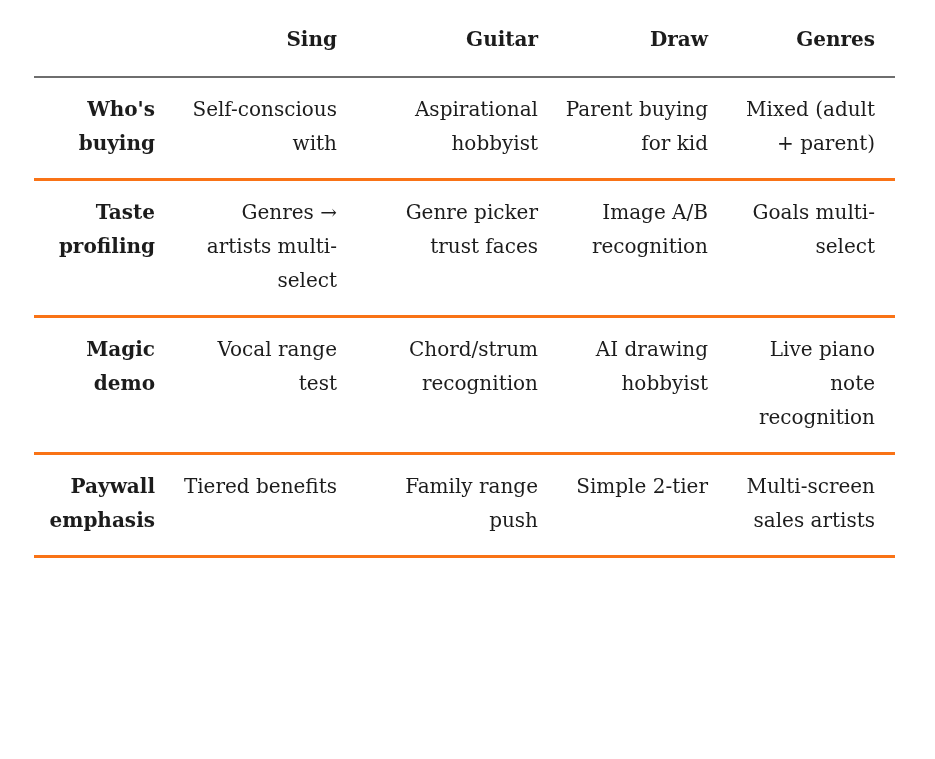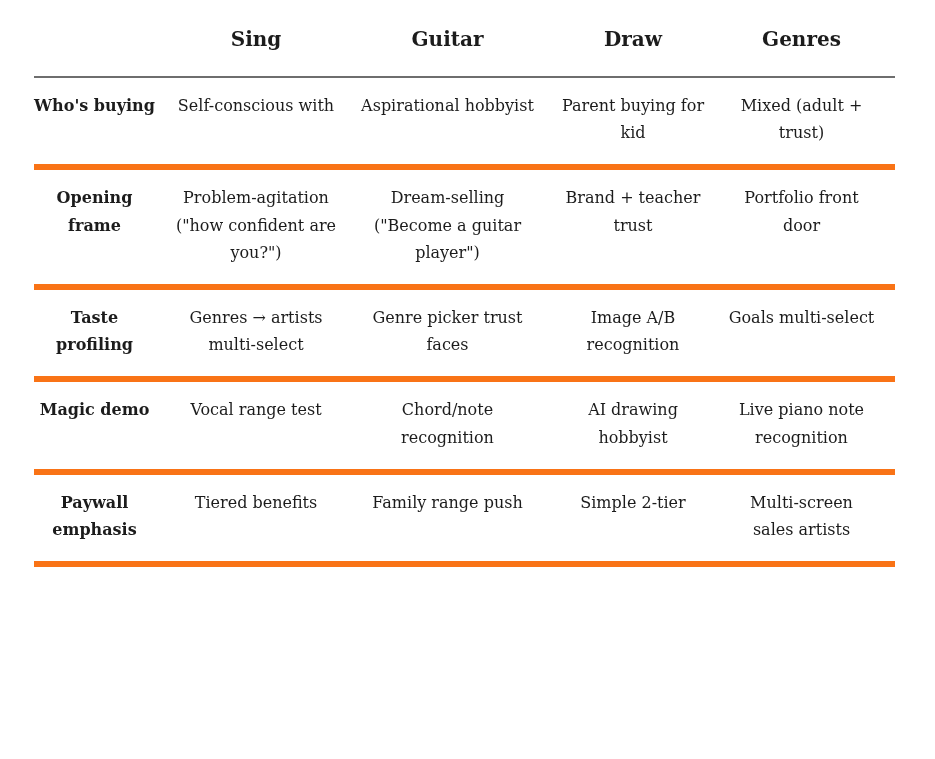--- a/index.html
+++ b/index.html
@@ -16,36 +16,36 @@
   }
   table.compare {
     border-collapse: collapse;
     table-layout: fixed;
     width: 861px;
     margin: 12px 0 0 34px;
     font-size: 20px;
     line-height: 1.7;
   }
   th, td {
-    text-align: center;
+    text-align: right;
     vertical-align: top;
     padding: 14px 20px 18px 0;
   }
   thead th {
     font-weight: bold;
     border-bottom: 2px solid #6e6e6e;
     padding-top: 10px;
     padding-bottom: 20px;
   }
   tbody th {
     font-weight: bold;
   }
   tbody th, tbody td {
-    border-bottom: 6px solid #f97316;
-    font-size: 16px;
+    border-bottom: 3px solid #f97316;
+    font-size: 20px;
   }
 </style>
 </head>
 <body>
 
 <table class="compare">
   <colgroup>
     <col style="width:141px">
     <col style="width:182px">
     <col style="width:201px">
@@ -60,40 +60,33 @@
       <th>Draw</th>
       <th>Genres</th>
     </tr>
   </thead>
   <tbody>
     <tr>
       <th>Who's buying</th>
       <td>Self-conscious with</td>
       <td>Aspirational hobbyist</td>
       <td>Parent buying for kid</td>
-      <td>Mixed (adult + trust)</td>
-    </tr>
-    <tr>
-      <th>Opening frame</th>
-      <td>Problem-agitation ("how confident are you?")</td>
-      <td>Dream-selling ("Become a guitar player")</td>
-      <td>Brand + teacher trust</td>
-      <td>Portfolio front door</td>
+      <td>Mixed (adult + parent)</td>
     </tr>
     <tr>
       <th>Taste profiling</th>
       <td>Genres → artists multi-select</td>
       <td>Genre picker trust faces</td>
       <td>Image A/B recognition</td>
       <td>Goals multi-select</td>
     </tr>
     <tr>
       <th>Magic demo</th>
       <td>Vocal range test</td>
-      <td>Chord/note recognition</td>
+      <td>Chord/strum recognition</td>
       <td>AI drawing hobbyist</td>
       <td>Live piano note recognition</td>
     </tr>
     <tr>
       <th>Paywall emphasis</th>
       <td>Tiered benefits</td>
       <td>Family range push</td>
       <td>Simple 2-tier</td>
       <td>Multi-screen sales artists</td>
     </tr>

